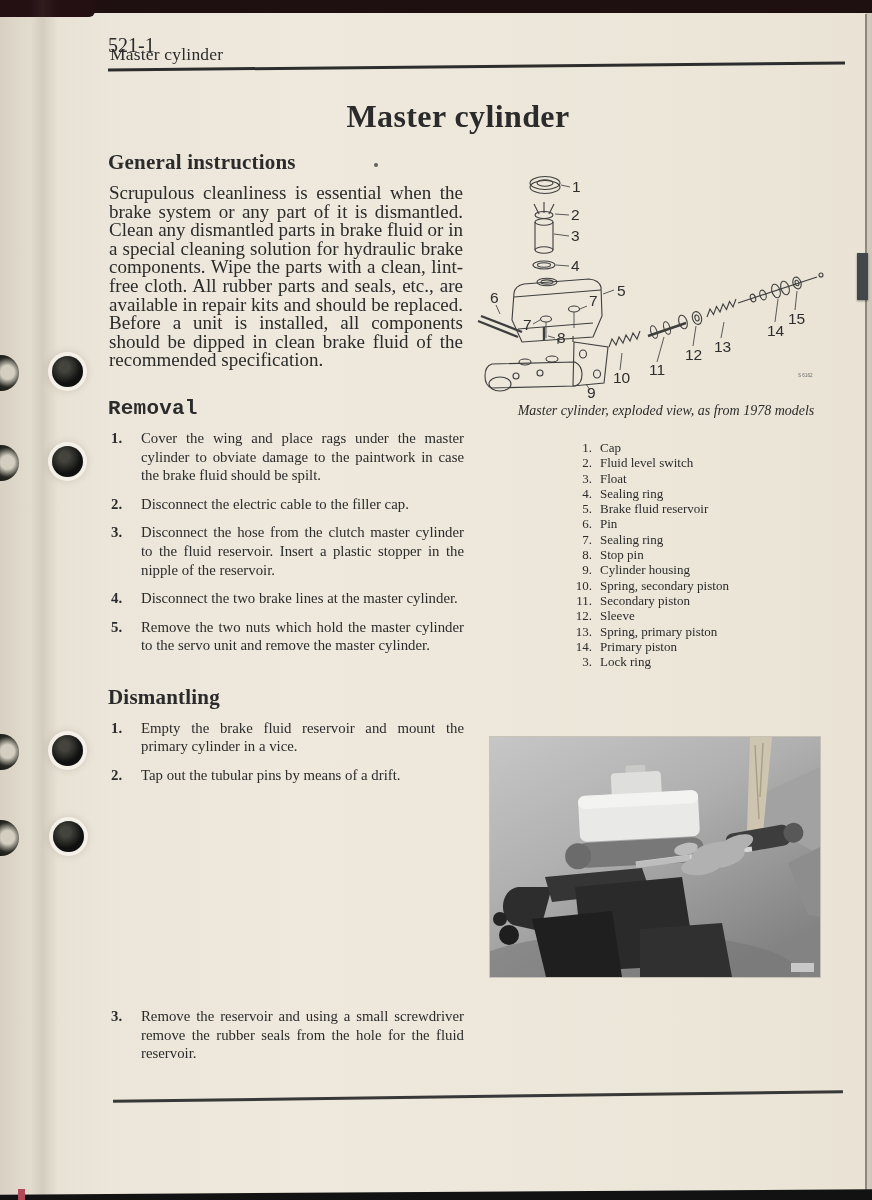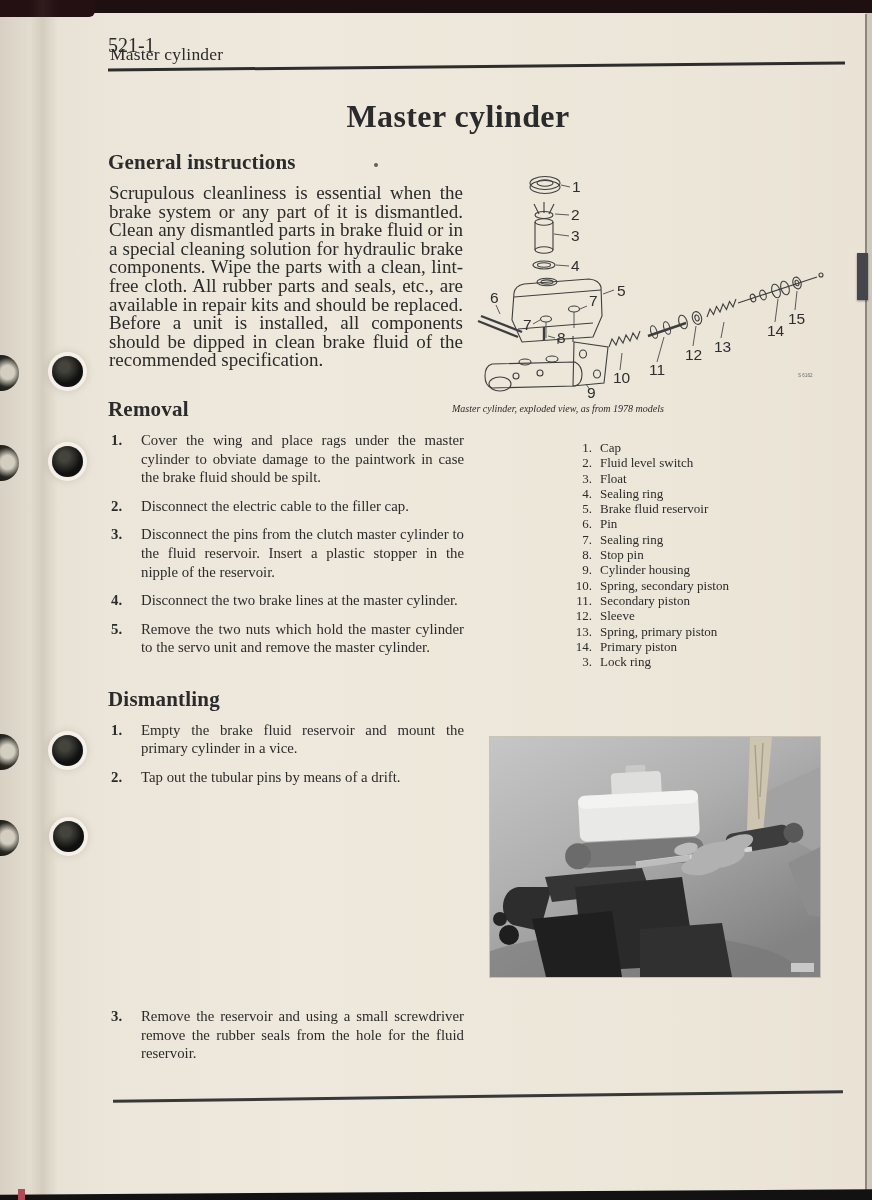--- a/index.html
+++ b/index.html
@@ -27,32 +27,32 @@
   
   .hdr-left{position:absolute;left:110px;top:44px;font-size:17.5px;letter-spacing:.2px;}
   .hdr-right{position:absolute;left:108px;width:737px;top:34px;text-align:left;font-size:20px;}
   .hdr-rule{position:absolute;left:108px;top:65px;width:737px;height:3px;background:#2d2d2d;transform:rotate(-0.55deg);}
   .title{position:absolute;left:108px;top:98px;width:700px;text-align:center;
     font-size:32px;font-weight:700;letter-spacing:.4px;}
   
   .col-left{position:absolute;left:108px;top:150px;width:356px;}
   .sec-h{font-size:21px;font-weight:700;margin:0 0 9px 0;letter-spacing:.2px;}
   .body-p{margin:1px;font-size:19px;line-height:18.6px;text-align:justify;}
-  .sec-h.mt1{margin-top:27px;}
+  .sec-h.mt1{margin-top:27px;font-family:Liberation Mono, monospace;}
   .sec-h.mt2{margin-top:30px;}
   ol.plain{list-style:none;margin:6px 0 0 0;padding:0;}
   .oli{display:flex;margin:0 0 10px 0;font-size:14.8px;line-height:18.6px;}
   .oli .n{flex:0 0 30px;font-weight:700;padding-left:3px;}
   .oli .t{flex:1;text-align:justify;}
   .item3-block{position:absolute;left:108px;top:1007px;width:356px;}
   .ink-speck{position:absolute;left:374px;top:163px;width:4px;height:4px;border-radius:50%;background:#5f5f5f;}
   
   .fig{position:absolute;left:470px;top:170px;width:360px;height:230px;}
-  .fig-caption{position:absolute;left:452px;top:403px;width:360px;
-    font-style:italic;font-size:10px;}
+  .fig-caption{position:absolute;left:486px;top:403px;width:360px;text-align:center;
+    font-style:italic;font-size:14px;}
   .plist{position:absolute;left:568px;top:440px;font-size:13px;line-height:15.3px;}
   .prow{display:flex;}
   .prow .pn{flex:0 0 24px;text-align:right;margin-right:8px;}
   .prow .pl{white-space:nowrap;text-align:right;}
   .photo{position:absolute;left:490px;top:737px;width:330px;height:240px;box-shadow:0 0 0 1px rgba(90,85,75,.25);}
   .btm-rule{position:absolute;left:113px;top:1095px;width:730px;height:2.5px;background:#383838;transform:rotate(-0.75deg);}
   
   .fig .pt{stroke:#3e3e3e;fill:none;stroke-width:1.1;}
   .fig .pt-thick{stroke:#3e3e3e;fill:none;stroke-width:2.4;}
   .fig .ld{stroke:#4a4a4a;stroke-width:.9;fill:none;}
@@ -98,21 +98,21 @@
       <li class="oli">
           <span class="n">1.</span>
           <span class="t">Cover the wing and place rags under the master cylinder to obviate damage to the paintwork in case the brake fluid should be spilt.</span>
         </li>
       <li class="oli">
           <span class="n">2.</span>
           <span class="t">Disconnect the electric cable to the filler cap.</span>
         </li>
       <li class="oli">
           <span class="n">3.</span>
-          <span class="t">Disconnect the pins from the clutch master cylinder to the fluid reservoir. Insert a plastic stopper in the nipple of the reservoir.</span>
+          <span class="t">Disconnect the hose from the clutch master cylinder to the fluid reservoir. Insert a plastic stopper in the nipple of the reservoir.</span>
         </li>
       <li class="oli">
           <span class="n">4.</span>
           <span class="t">Disconnect the two brake lines at the master cylinder.</span>
         </li>
       <li class="oli">
           <span class="n">5.</span>
           <span class="t">Remove the two nuts which hold the master cylinder to the servo unit and remove the master cylinder.</span>
         </li>
     </ol>

